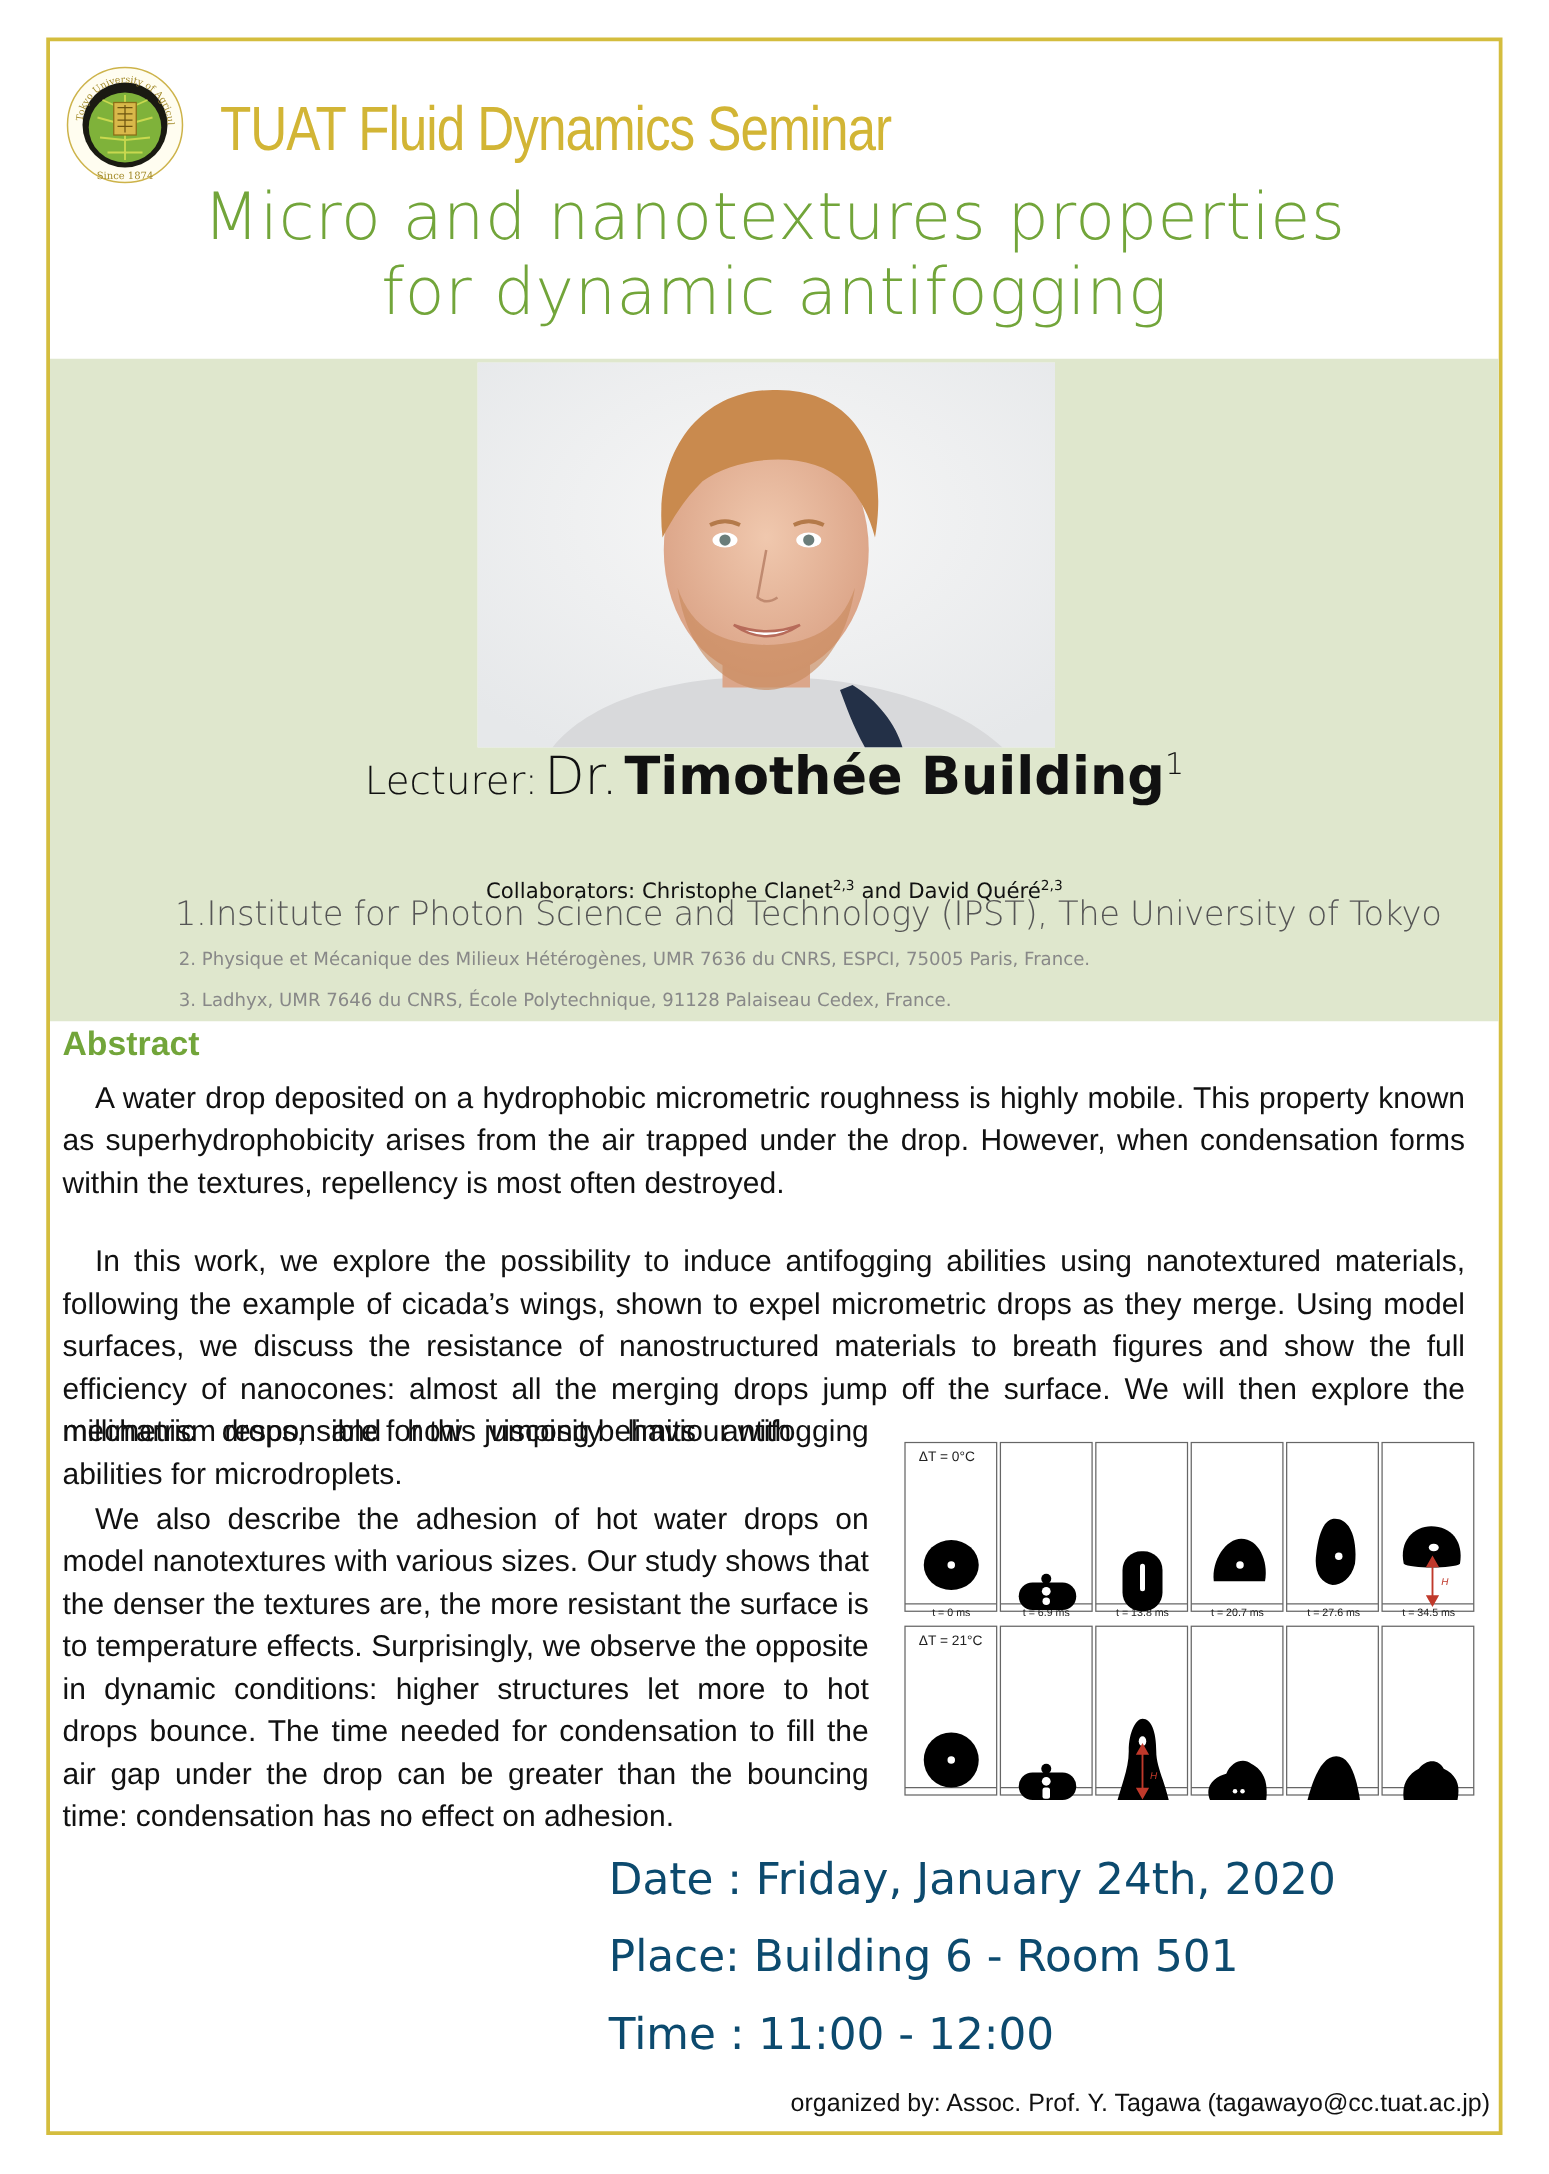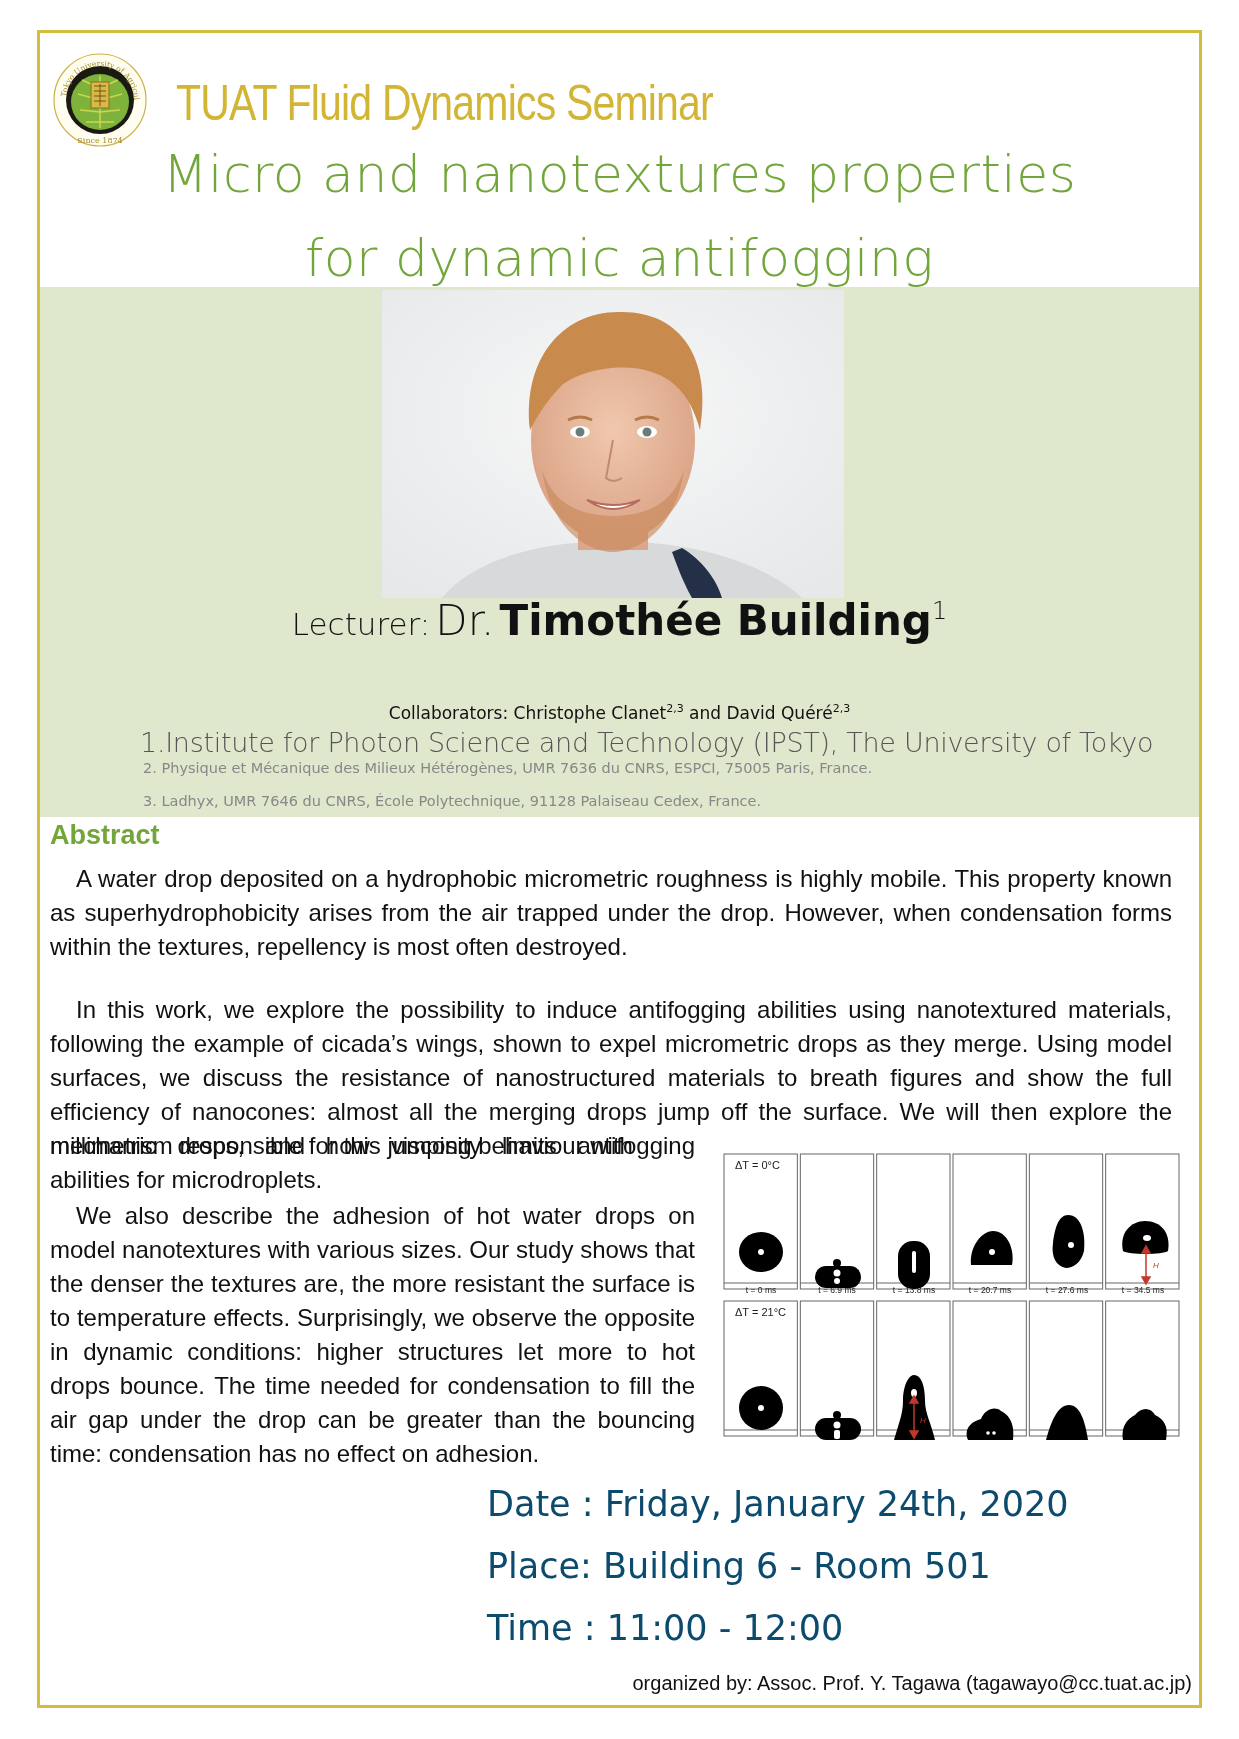--- a/index.html
+++ b/index.html
@@ -6,31 +6,31 @@
   body { width: 1239px; height: 1739px; position: relative; overflow: hidden;
          font-family: "DejaVu Sans", sans-serif; color: #111; }
   .frame { position: absolute; left: 37px; top: 30px; width: 1159px; height: 1672px;
            border: 3px solid #d4bd3e; box-sizing: content-box; }
   .logo { position: absolute; left: 52px; top: 52px; width: 96px; height: 96px; }
   .series { position: absolute; left: 176px; top: 74px; font-family: "Liberation Sans Narrow","Liberation Sans", sans-serif;
             font-size: 50px; color: #d2b535; letter-spacing: -1px; transform: scaleX(0.82); transform-origin: left center; white-space: nowrap; }
   .title { position: absolute; left: 40px; width: 1159px; text-align: center; font-family: "DejaVu Sans", sans-serif;
            font-weight: 300; color: #72a53a; font-size: 52px; letter-spacing: 0.5px; white-space: nowrap; }
   .title.l1 { top: 144px; }
-  .title.l2 { top: 228px; }
+  .title.l2 { top: 204px; }
   .band { position: absolute; left: 40px; top: 287px; width: 1159px; height: 530px; background: #dfe7cd; }
   .photo { position: absolute; left: 382px; top: 290px; width: 462px; height: 308px; background: #f2f3f3; overflow: hidden; }
   .lecturer { position: absolute; left: 40px; width: 1159px; top: 596px; text-align: center; white-space: nowrap; }
   .lecturer .lbl { font-family: "DejaVu Sans", sans-serif; font-weight: 300; font-size: 31px; }
   .lecturer .dr { font-family: "DejaVu Sans", sans-serif; font-weight: 300; font-size: 42px; }
   .lecturer .nm { font-family: "DejaVu Sans", sans-serif; font-weight: bold; font-size: 42px; }
   .lecturer sup { font-size: 24px; font-weight: 300; vertical-align: 16px; }
   .collab { position: absolute; left: 40px; width: 1159px; top: 666px; text-align: center; font-size: 17px; white-space: nowrap; margin-top: 36px; }
   .collab sup { font-size: 11px; }
-  .aff1 { position: absolute; left: 140px; top: 716px; font-size: 27px; font-weight: 300; color: #555; white-space: nowrap; letter-spacing: -0.3px; margin-top: 11px; }
+  .aff1 { position: absolute; left: 140px; top: 716px; font-size: 27px; font-weight: 300; color: #555; white-space: nowrap; letter-spacing: -0.3px; }
   .aff2, .aff3 { position: absolute; left: 143px; font-size: 14.5px; color: #888; white-space: nowrap; }
   .aff2 { top: 760px; }
   .aff3 { top: 793px; }
   .abs-h { position: absolute; left: 50px; top: 820px; font-family: "Liberation Sans", sans-serif; font-weight: bold;
            font-size: 27px; color: #72a53a; text-align: center; }
   .para { position: absolute; left: 50px; font-family: "Liberation Sans Narrow","Liberation Sans", sans-serif;
           font-size: 24px; line-height: 34px; color: #111; text-align: justify; text-align-last: left; }
   .para .ind { display: inline-block; width: 26px; }
   .p1 { top: 862px; width: 1122px; }
   .p2 { top: 993px; width: 1122px; }

